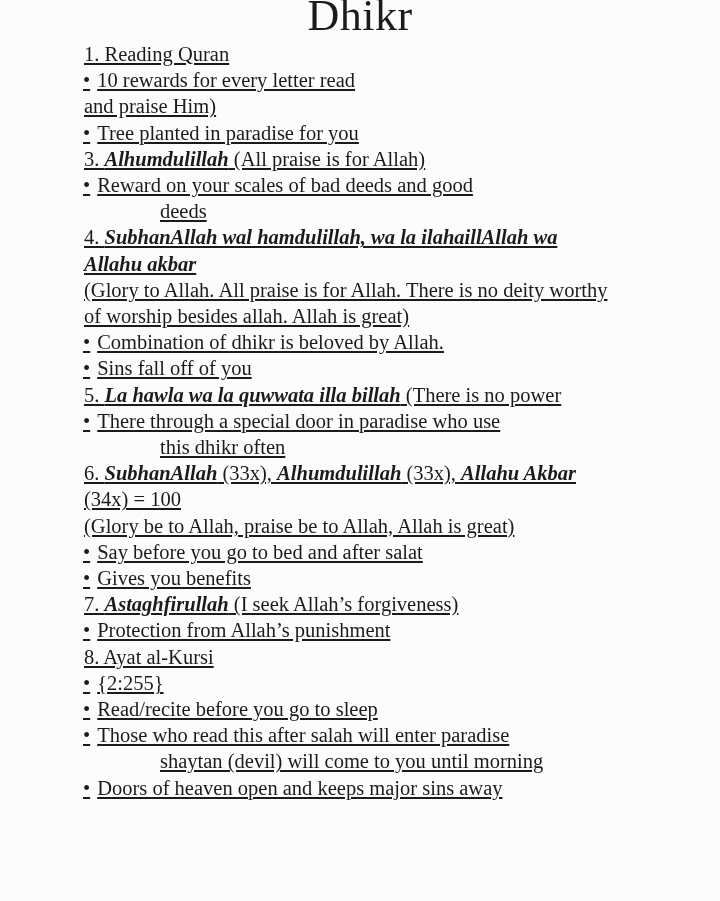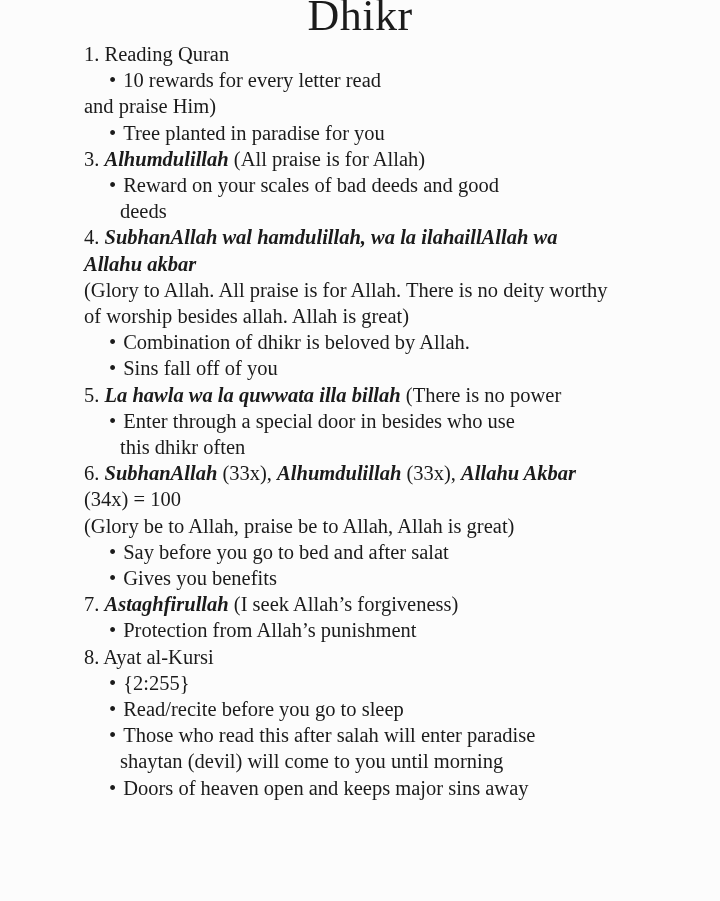--- a/index.html
+++ b/index.html
@@ -28,29 +28,31 @@
     text-align: center;
     letter-spacing: 0.5px;
   }
   .dhikr-list {
     padding-top: 3px;
     font-size: 20.5px;
   }
   .line {
     line-height: 26.2px;
     white-space: nowrap;
+    text-decoration: underline;
   }
   .line.item {
     padding-left: 84px;
   }
   .line.bullet {
-    padding-left: 109px;
+    padding-left: 83px;
   }
   .line.bullet-wrap {
     padding-left: 120px;
+    margin-left: 40px;
   }
   .bullet-glyph {
     padding-right: 7px;
   }
   .bi {
     font-weight: bold;
     font-style: italic;
   }
 </style>
 </head>
@@ -66,21 +68,21 @@
       <div class="line item"><span class="reg">3. </span><span class="bi">Alhumdulillah</span><span class="reg"> (All praise is for Allah)</span></div>
       <div class="line bullet"><span class="bullet-glyph">•</span><span class="reg">Reward on your scales of bad deeds and good</span></div>
       <div class="line bullet-wrap"><span class="reg">deeds</span></div>
       <div class="line item"><span class="reg">4. </span><span class="bi">SubhanAllah wal hamdulillah, wa la ilahaillAllah wa</span></div>
       <div class="line item"><span class="bi">Allahu akbar</span></div>
       <div class="line item"><span class="reg">(Glory to Allah. All praise is for Allah. There is no deity worthy</span></div>
       <div class="line item"><span class="reg">of worship besides allah. Allah is great)</span></div>
       <div class="line bullet"><span class="bullet-glyph">•</span><span class="reg">Combination of dhikr is beloved by Allah.</span></div>
       <div class="line bullet"><span class="bullet-glyph">•</span><span class="reg">Sins fall off of you</span></div>
       <div class="line item"><span class="reg">5. </span><span class="bi">La hawla wa la quwwata illa billah</span><span class="reg"> (There is no power</span></div>
-      <div class="line bullet"><span class="bullet-glyph">•</span><span class="reg">Enter through a special door in besides who use</span></div>
+      <div class="line bullet"><span class="bullet-glyph">•</span><span class="reg">There through a special door in paradise who use</span></div>
       <div class="line bullet-wrap"><span class="reg">this dhikr often</span></div>
       <div class="line item"><span class="reg">6. </span><span class="bi">SubhanAllah</span><span class="reg"> (33x), </span><span class="bi">Alhumdulillah</span><span class="reg"> (33x), </span><span class="bi">Allahu Akbar</span></div>
       <div class="line item"><span class="reg">(34x) = 100</span></div>
       <div class="line item"><span class="reg">(Glory be to Allah, praise be to Allah, Allah is great)</span></div>
       <div class="line bullet"><span class="bullet-glyph">•</span><span class="reg">Say before you go to bed and after salat</span></div>
       <div class="line bullet"><span class="bullet-glyph">•</span><span class="reg">Gives you benefits</span></div>
       <div class="line item"><span class="reg">7. </span><span class="bi">Astaghfirullah</span><span class="reg"> (I seek Allah’s forgiveness)</span></div>
       <div class="line bullet"><span class="bullet-glyph">•</span><span class="reg">Protection from Allah’s punishment</span></div>
       <div class="line item"><span class="reg">8. Ayat al-Kursi</span></div>
       <div class="line bullet"><span class="bullet-glyph">•</span><span class="reg">{2:255}</span></div>

